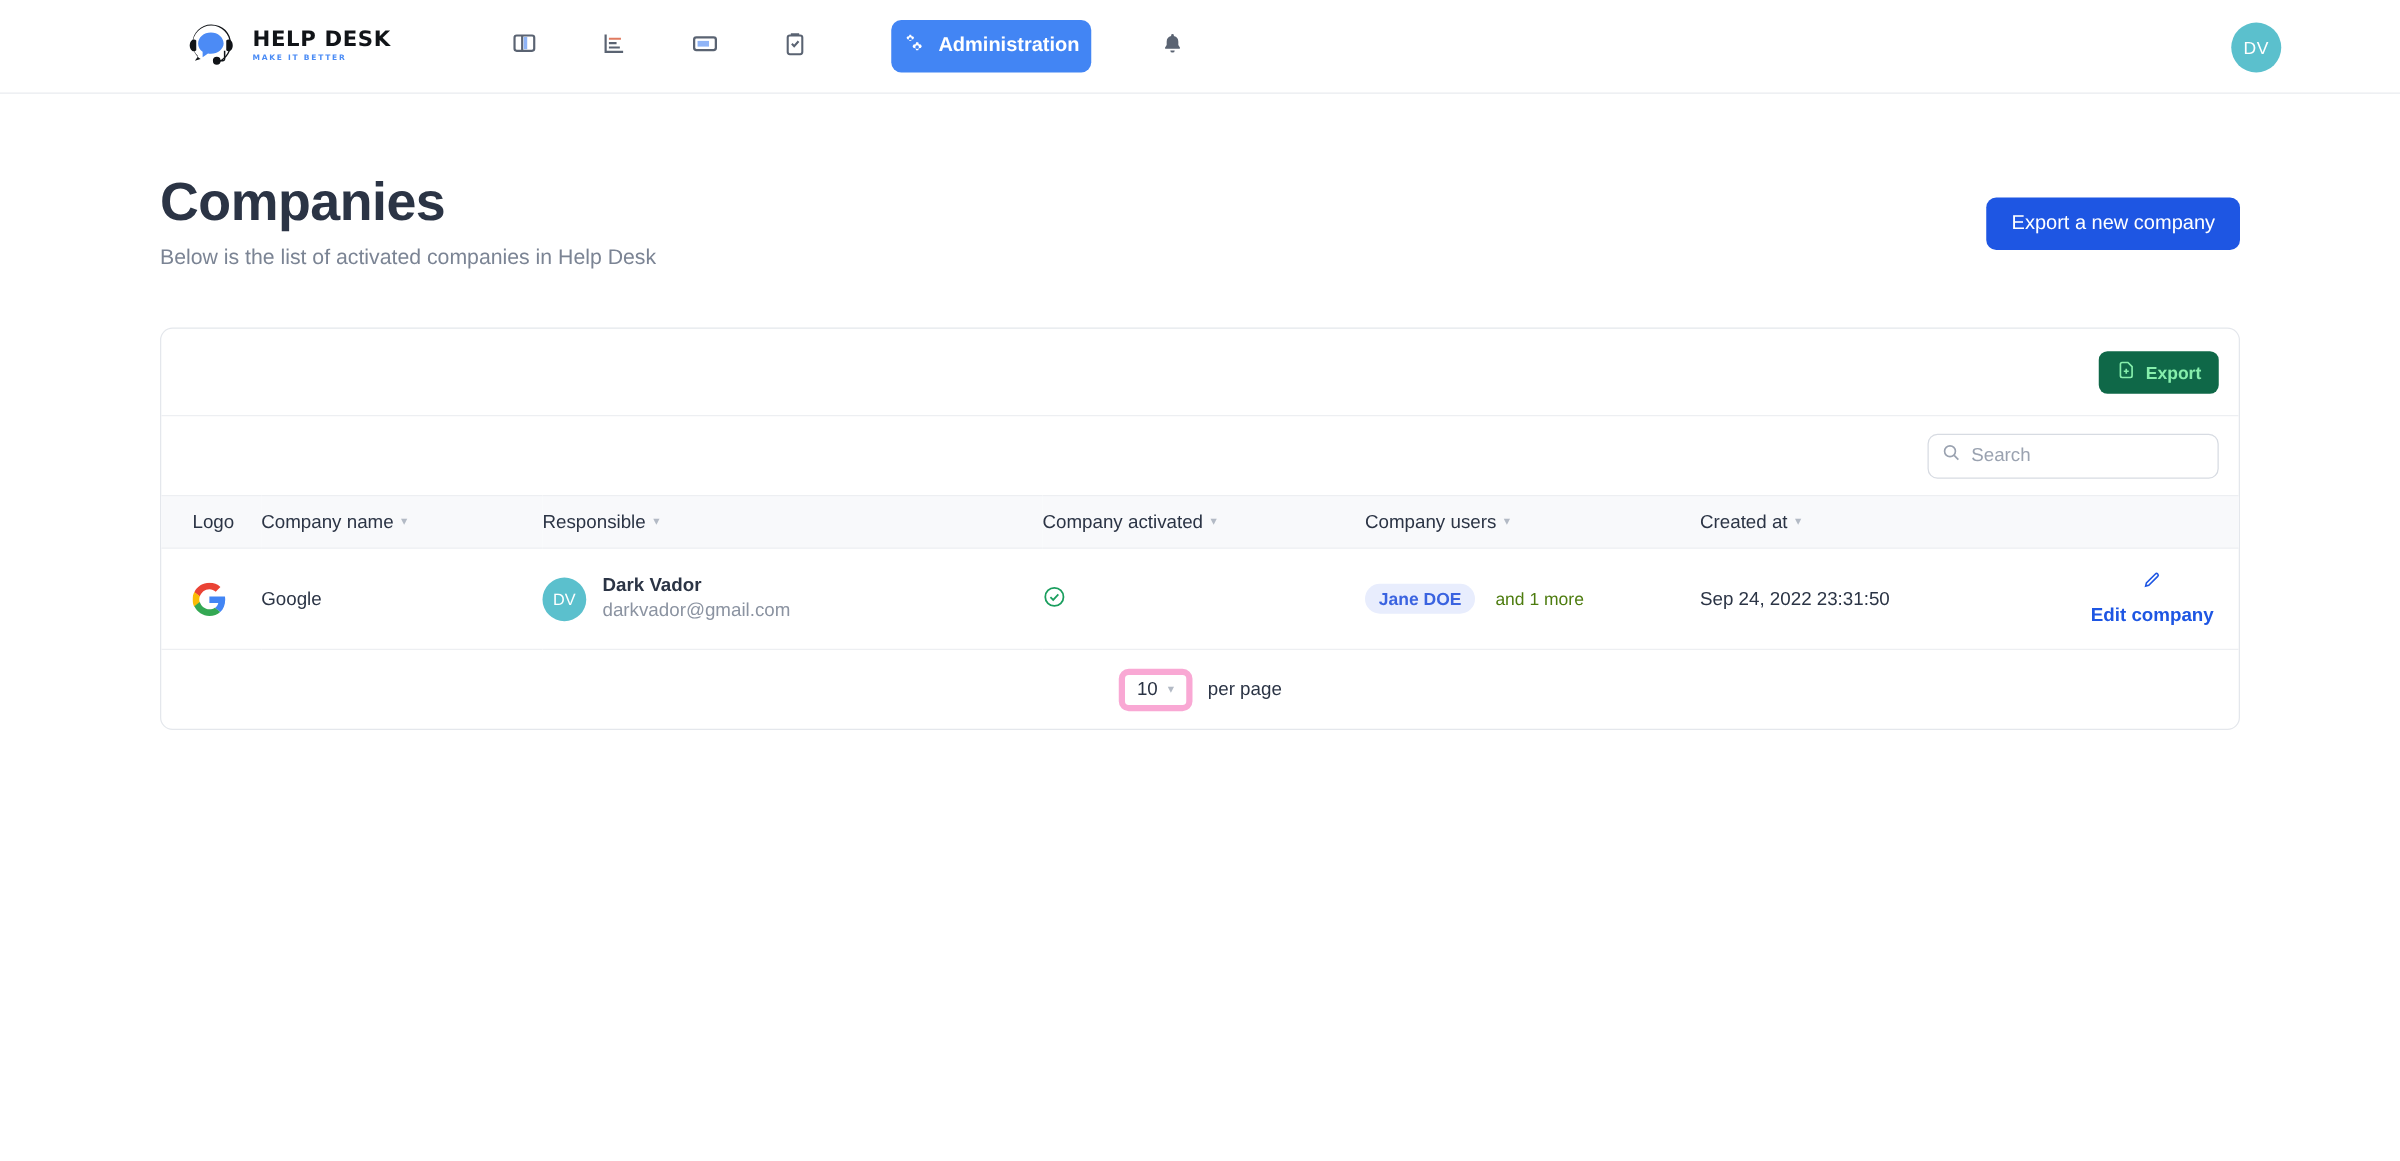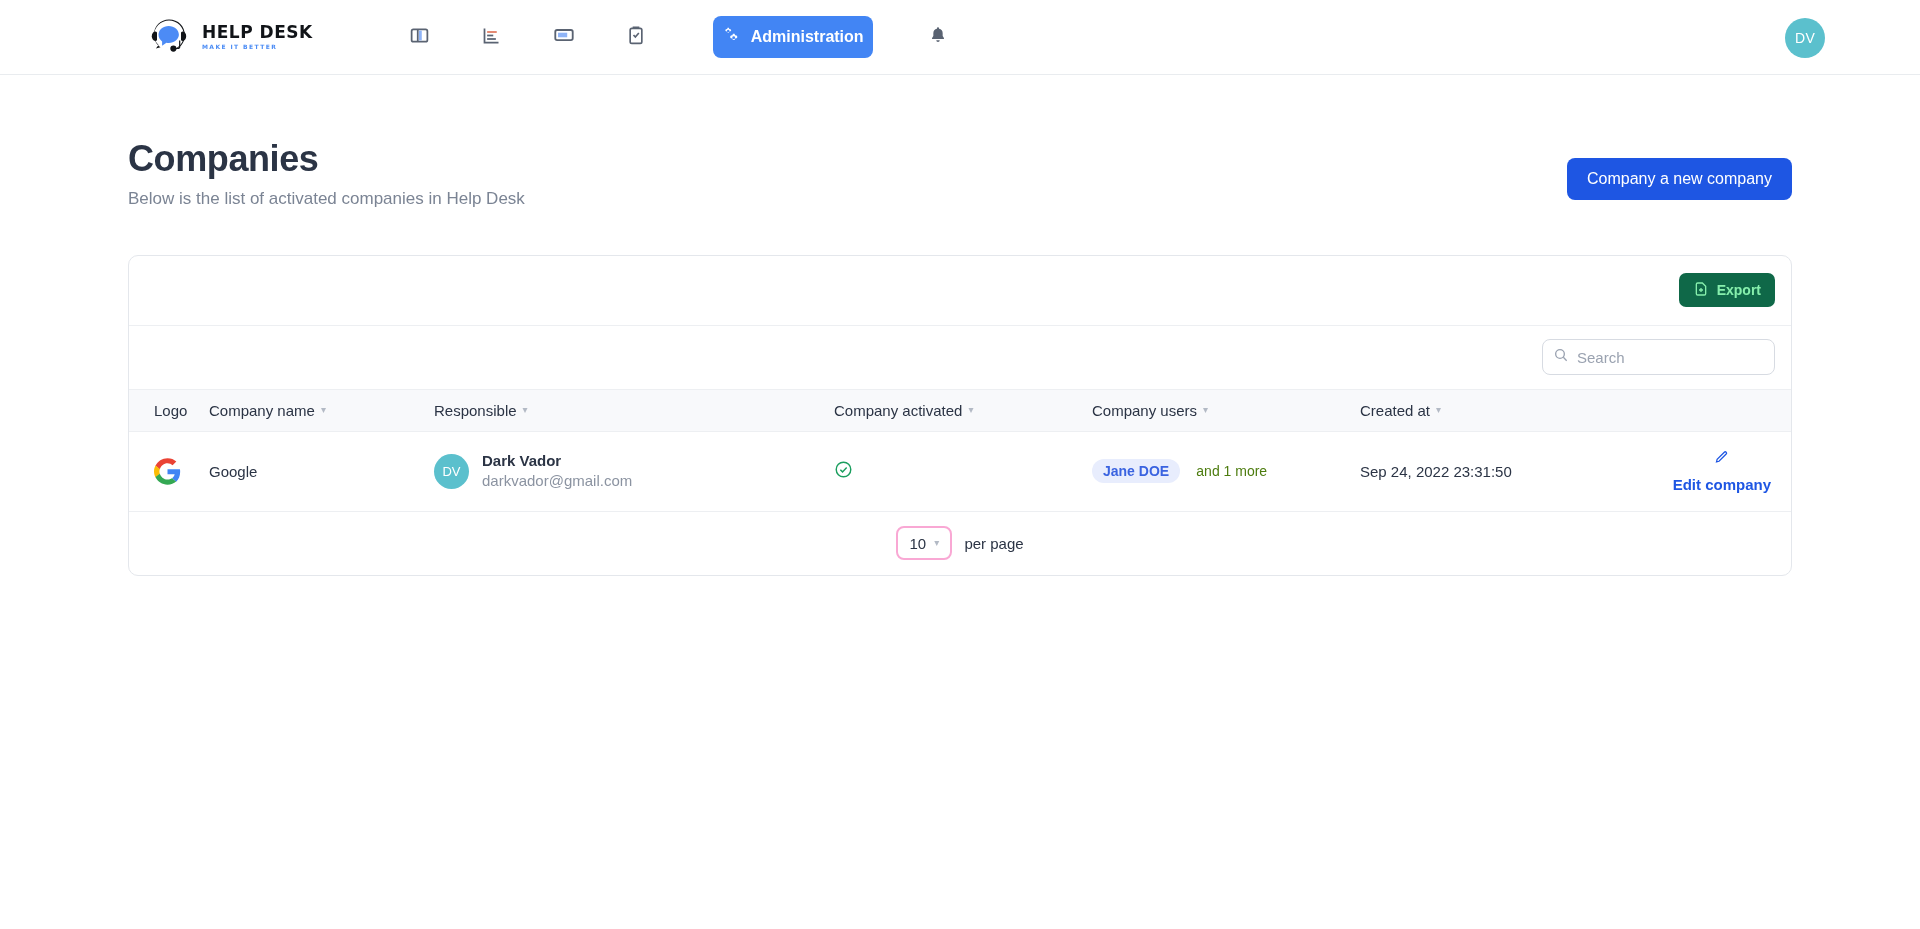--- a/index.html
+++ b/index.html
@@ -117,21 +117,21 @@
     padding: 0 128px;
   }
 
   .page-head {
     display: flex;
     align-items: flex-start;
     justify-content: space-between;
     padding-top: 65px;
   }
   .page-title {
-    font-size: 36px;
+    font-size: 43px;
     font-weight: 600;
     color: #2b3445;
     letter-spacing: -0.4px;
     line-height: 1.05;
   }
   .page-sub {
     margin-top: 11px;
     font-size: 17px;
     color: #7b8494;
   }
@@ -289,21 +289,21 @@
   .card-foot {
     height: 63px;
     display: flex;
     align-items: center;
     justify-content: center;
     gap: 12px;
   }
   .perpage-select {
     height: 34px;
     min-width: 56px;
-    border: 2px solid #f9a8d4;
+    border: 5px solid #f9a8d4;
     border-radius: 8px;
     background: #ffffff;
     display: inline-flex;
     align-items: center;
     justify-content: center;
     gap: 8px;
     padding: 0 10px;
     font-size: 15px;
     color: #2b3445;
     cursor: pointer;
@@ -399,21 +399,21 @@
   </div>
 </div>
 
 <div class="page">
 
   <div class="page-head">
     <div>
       <div class="page-title">Companies</div>
       <div class="page-sub">Below is the list of activated companies in Help Desk</div>
     </div>
-    <button class="primary-btn">Company a new company</button>
+    <button class="primary-btn">Export a new company</button>
   </div>
 
   <div class="card">
 
     <div class="card-toolbar">
       <button class="export-btn">
         <span>
           <svg width="16" height="16" viewBox="0 0 24 24" fill="none" stroke="currentColor" stroke-width="2">
             <path d="M14 3H7a2 2 0 0 0-2 2v14a2 2 0 0 0 2 2h10a2 2 0 0 0 2-2V8l-5-5z"></path>
             <line x1="12" y1="10.5" x2="12" y2="16.5"></line>

